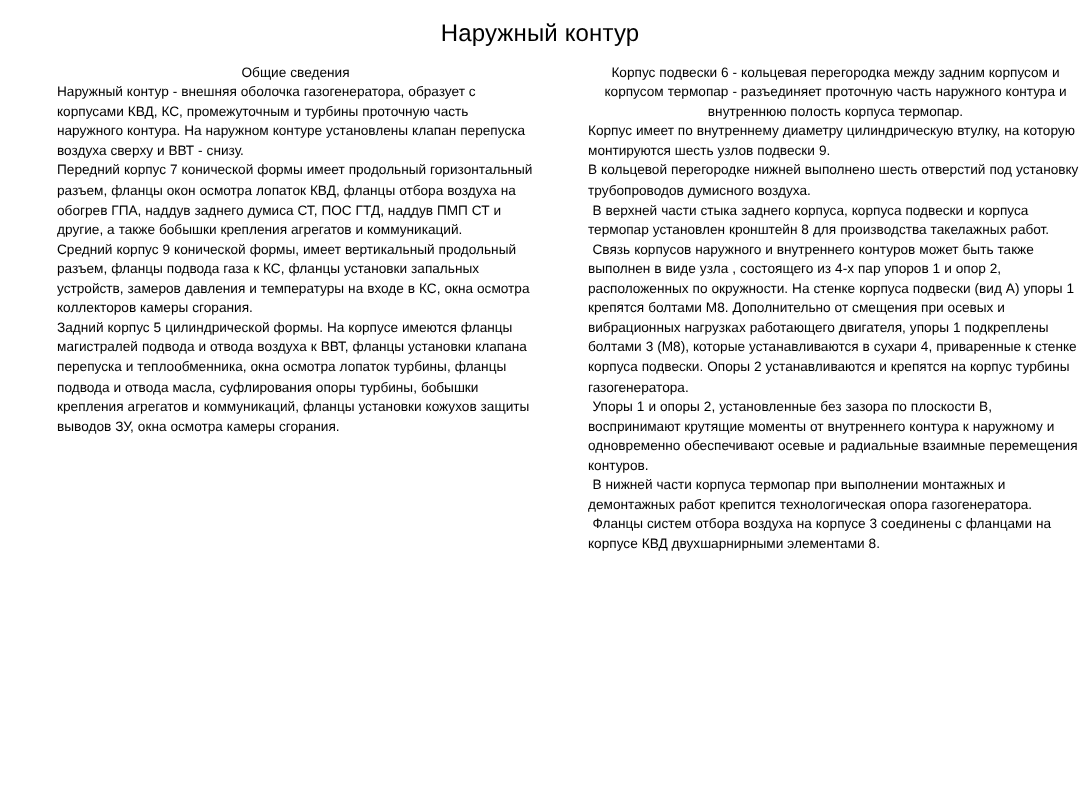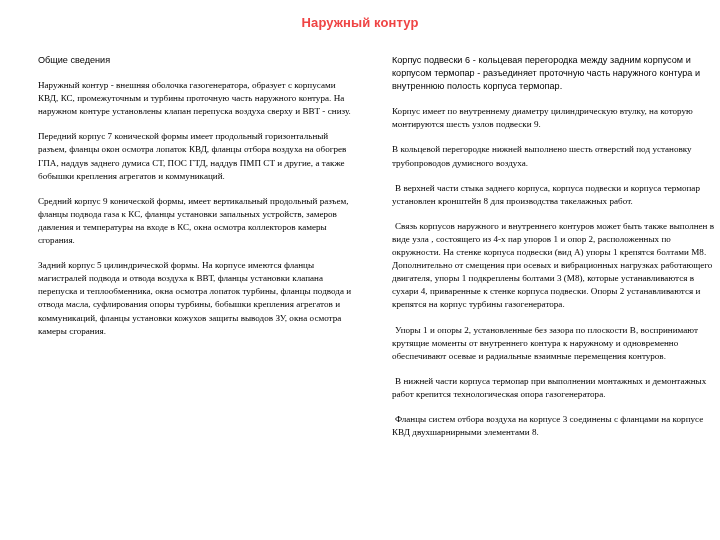--- a/index.html
+++ b/index.html
@@ -21,25 +21,25 @@
     width: 720px;
     height: 540px;
     background: #ffffff;
   }
   .slide-title {
     position: absolute;
     left: 0;
     top: 13px;
     width: 720px;
     text-align: center;
-    font-size: 13px;
+    font-size: 16px;
     line-height: 20px;
-    font-weight: 700;
+    font-weight: 400;
     letter-spacing: 0.1px;
-    color: #ef4444;
+    color: #000000;
   }
   .columns {
     position: absolute;
     left: 0;
     top: 42px;
     width: 720px;
     height: 470px;
   }
   .col {
     position: absolute;
@@ -55,27 +55,26 @@
   }
   .para {
     font-size: 9.1px;
     line-height: 13.1px;
     text-align: left;
     color: #000000;
     margin: 0;
     word-spacing: 0.1px;
   }
   .para + .para {
-    margin-top: 12px;
-    font-family: Liberation Serif, serif;
+    margin-top: 0;
   }
   
   .gap-lg { margin-top: 13px; }
   .gap-xs { margin-top: 2px; }
-  .gap-none { margin-top: 12px; }
+  .gap-none { margin-top: 0px; text-align: center; }
   .indent { text-indent: 3px; }
 </style>
 </head>
 <body>
 
 <div class="slide">
 
   <div class="slide-title">Наружный контур</div>
 
   <div class="columns">

